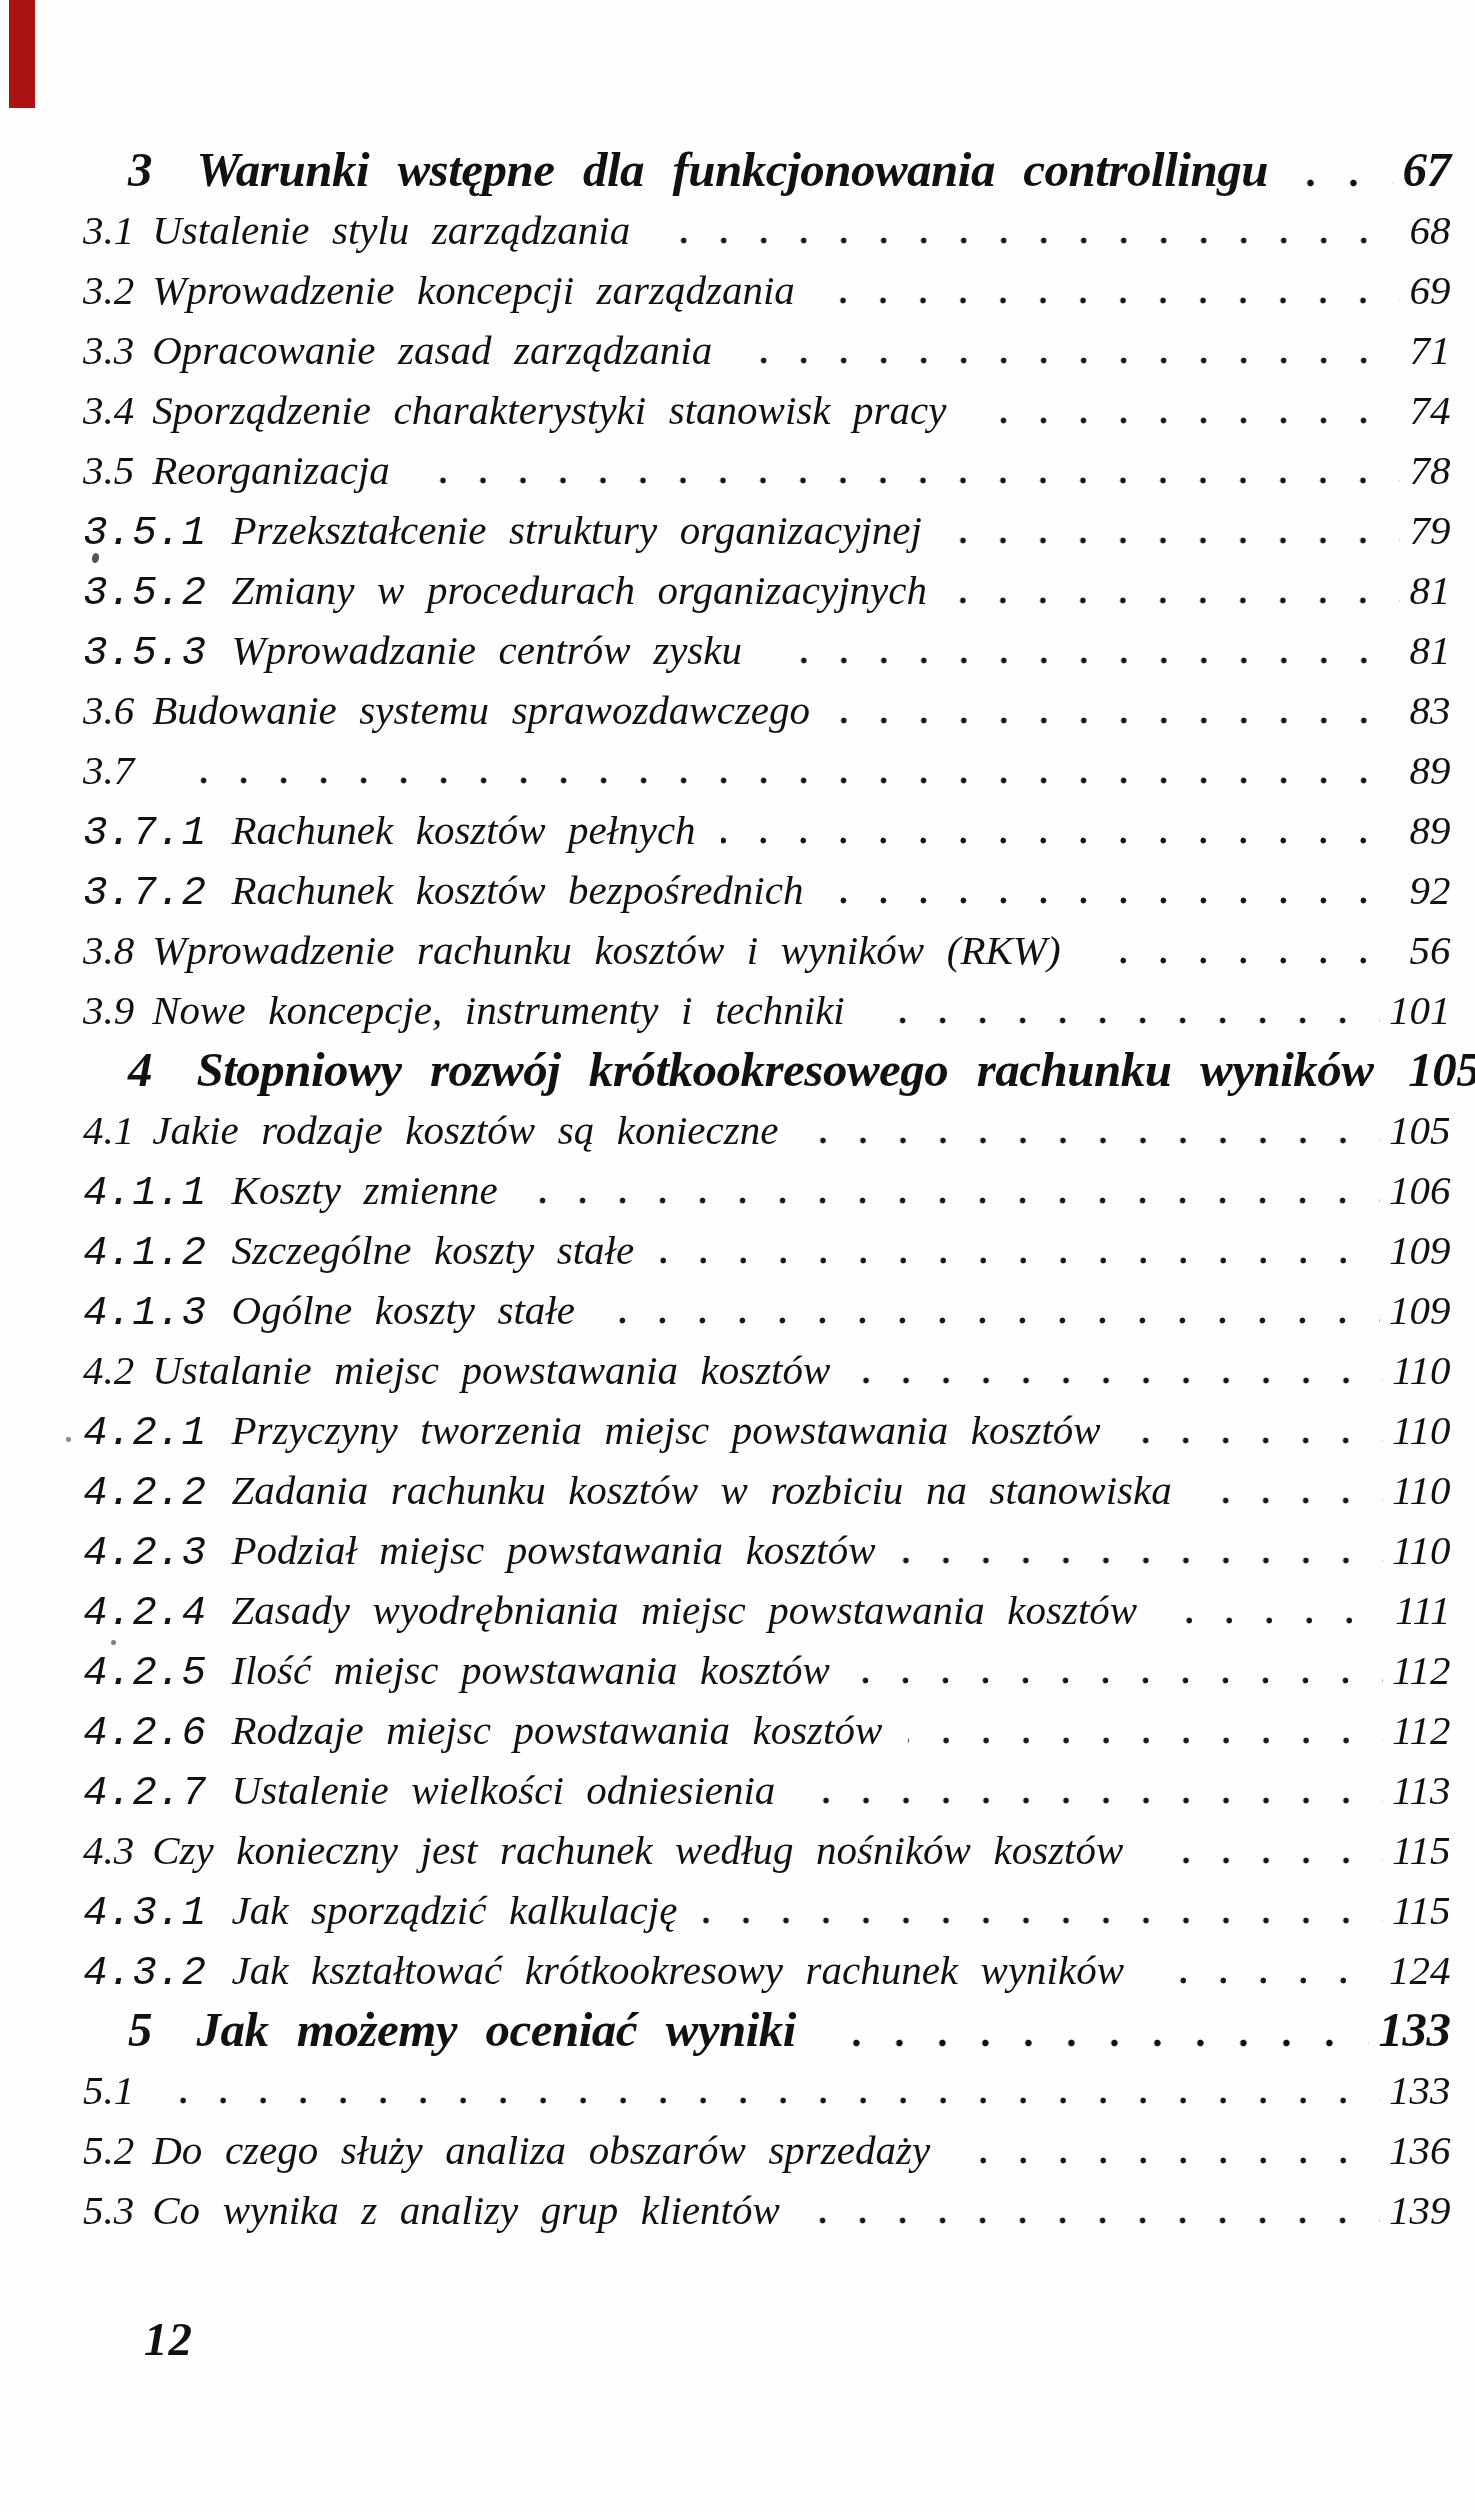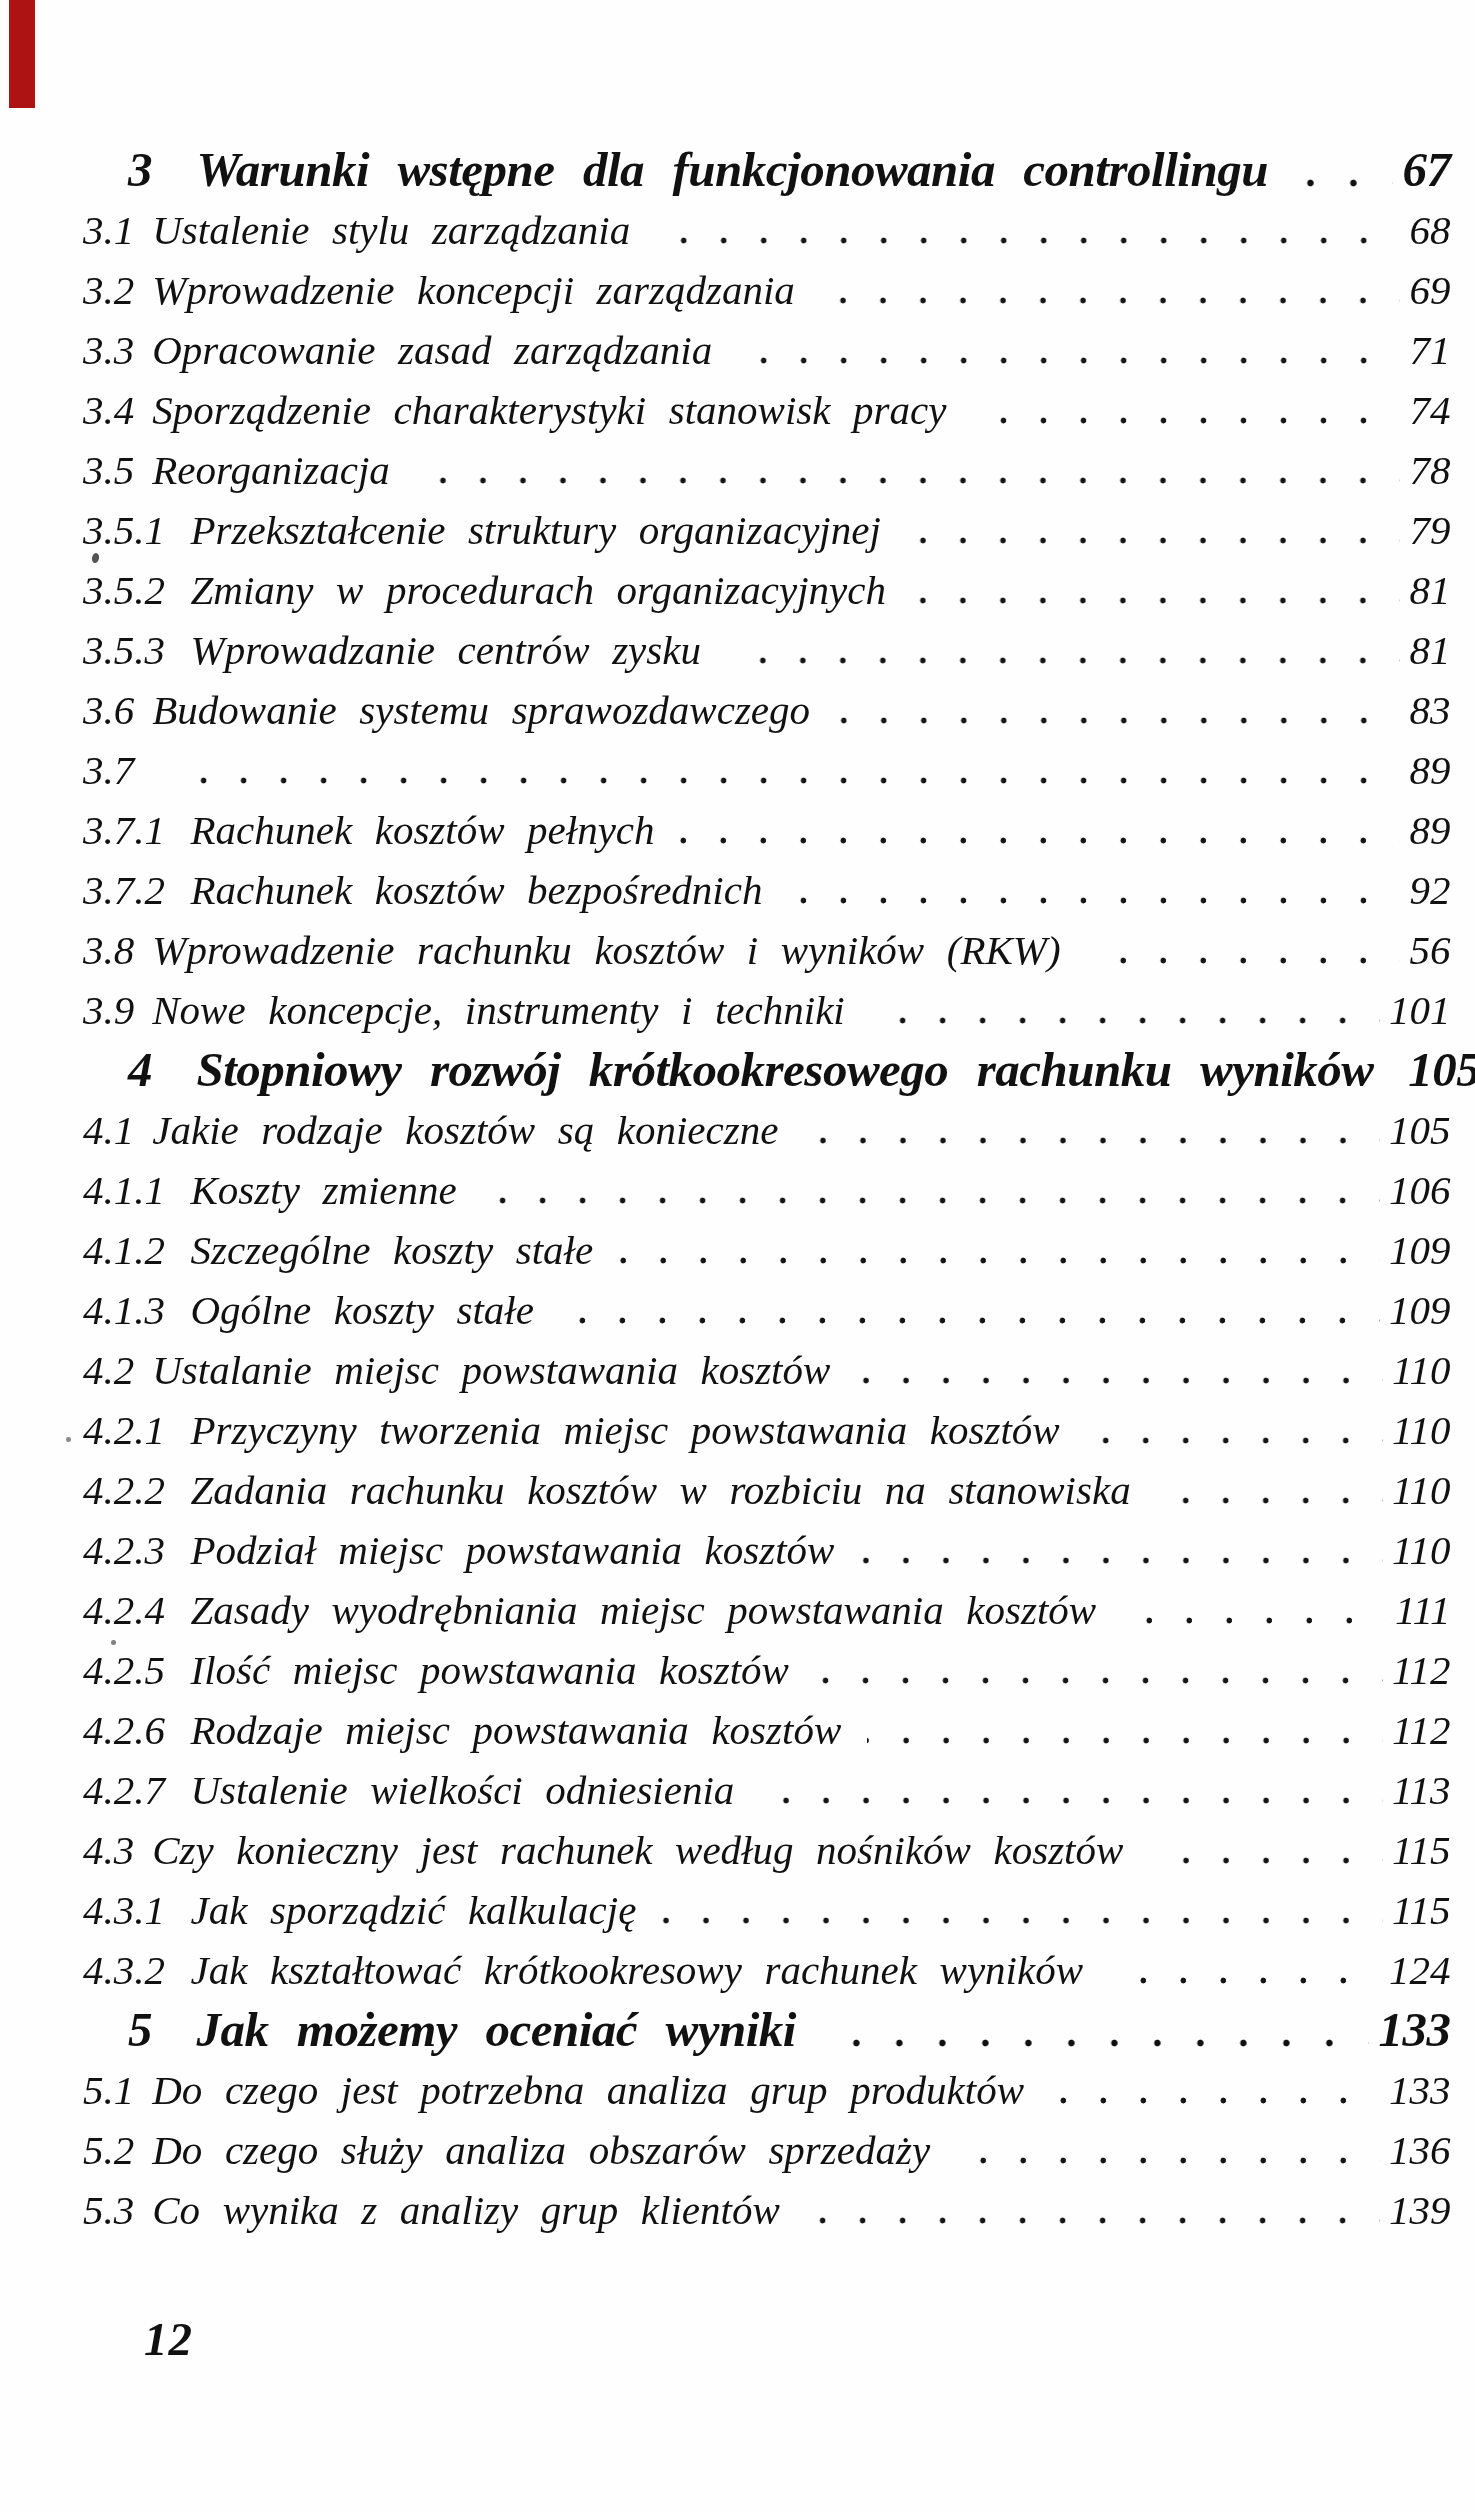--- a/index.html
+++ b/index.html
@@ -36,21 +36,21 @@
     word-spacing:0.34em;
     letter-spacing:-0.5px;
   }
   .row.entry{
     font-size:41px;
     padding-left:83px;
     word-spacing:0.30em;
   }
   .chapter .num{min-width:26.4px;margin-right:42px;}
   .entry .num{margin-right:18px;}
-  .entry.depth3 .num{margin-right:25.5px;}
+  .entry.depth3 .num{margin-right:25.5px;font-family:Liberation Mono, monospace;}
   .title{white-space:nowrap;}
   .dots{
     flex:1;min-width:0;
     align-self:flex-end;
     height:6.6px;
     margin:0 9.4px 16px 25.5px;
     background-image:radial-gradient(circle at 3.3px 3.3px,#151515 2.5px,rgba(0,0,0,0) 3.1px);
     background-size:40px 6.6px;
     background-repeat:repeat-x;
     background-position:right bottom;
@@ -262,21 +262,20 @@
         <span class="pg">124</span>
       </div>
       <div class="row chapter">
         <span class="num">5</span>
         <span class="title">Jak możemy oceniać wyniki</span>
         <span class="dots"></span>
         <span class="pg">133</span>
       </div>
       <div class="row entry depth2">
         <span class="num">5.1</span>
-        <span class="title">Do czego jest potrzebna analiza grup produktów</span>
         <span class="dots"></span>
         <span class="pg">133</span>
       </div>
       <div class="row entry depth2">
         <span class="num">5.2</span>
         <span class="title">Do czego służy analiza obszarów sprzedaży</span>
         <span class="dots"></span>
         <span class="pg">136</span>
       </div>
       <div class="row entry depth2">

